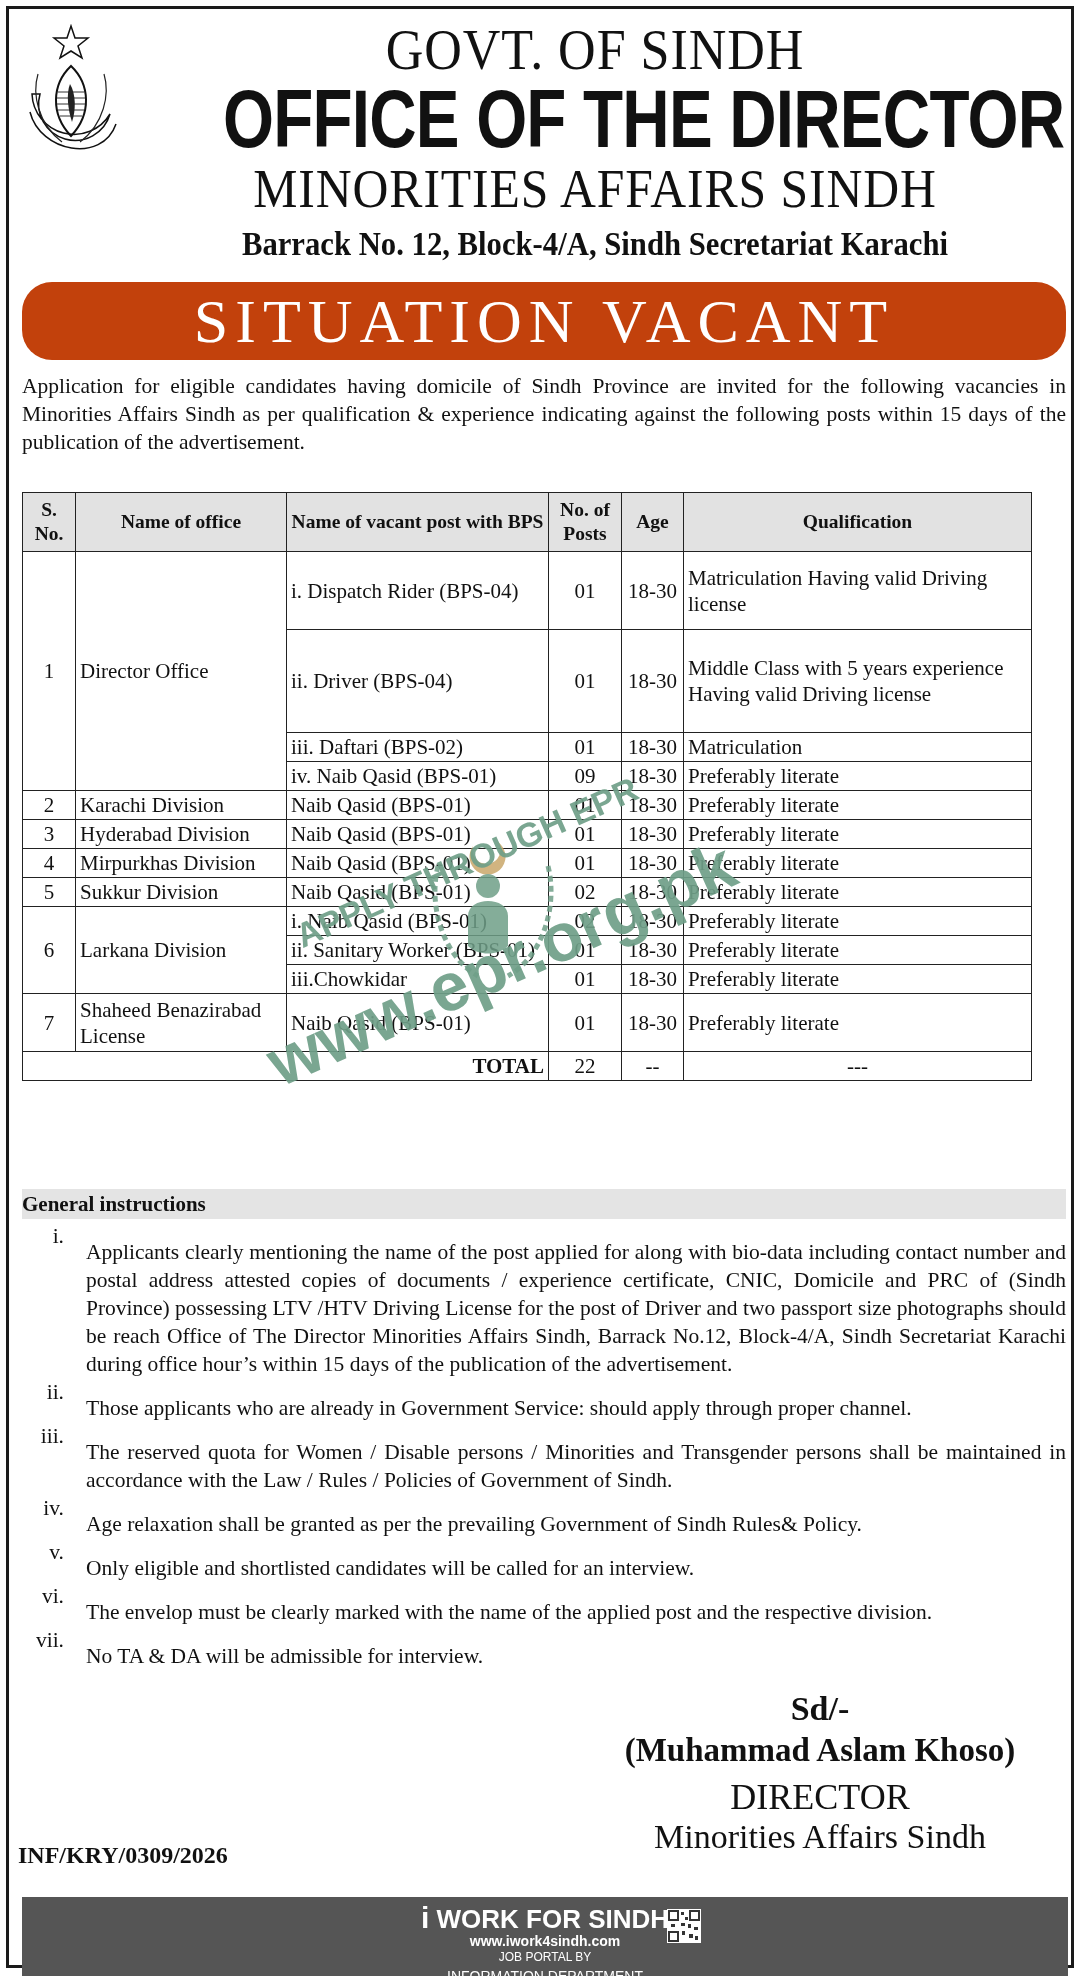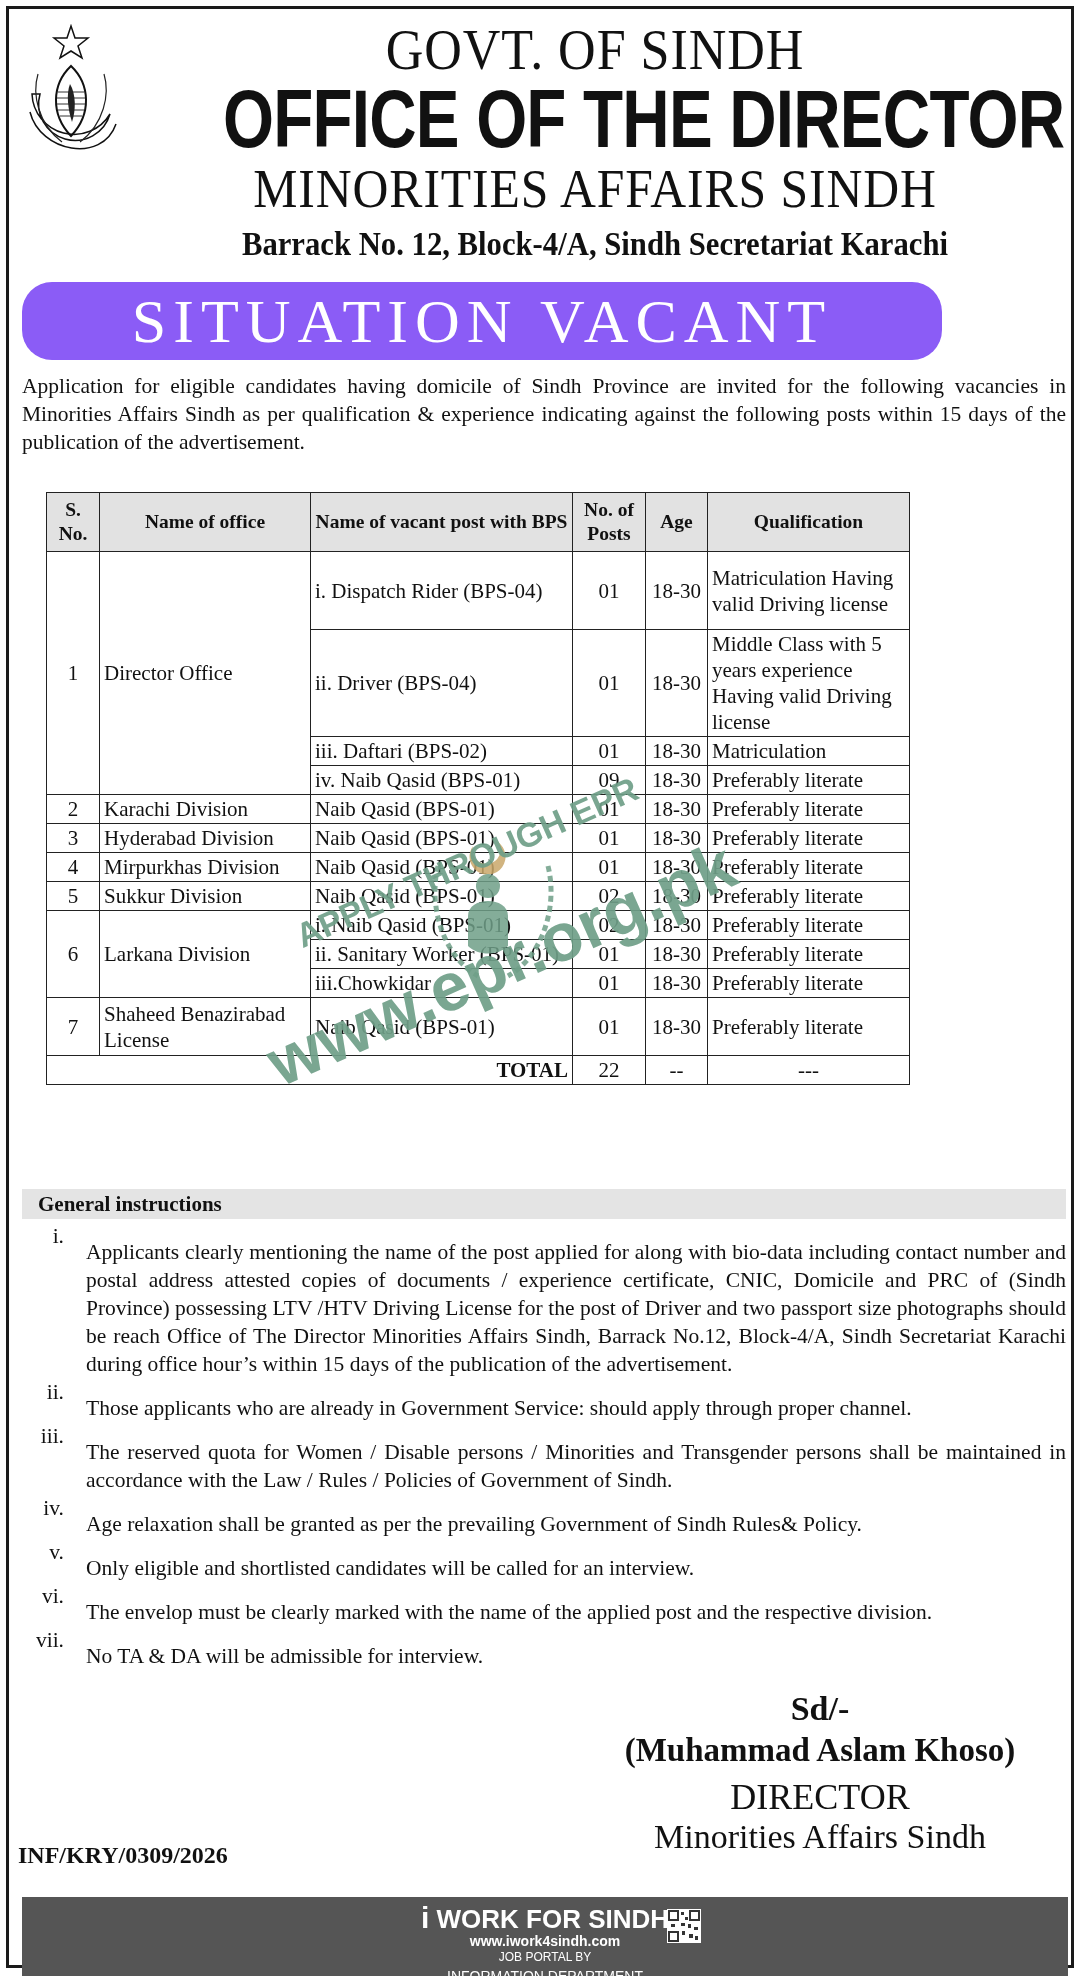--- a/index.html
+++ b/index.html
@@ -4,29 +4,29 @@
 <style>
   html, body { margin:0; padding:0; background:#ffffff; }
   body { width:1086px; height:1976px; position:relative; overflow:hidden; font-family:"Liberation Serif","DejaVu Serif",serif; color:#111; }
   .frame { position:absolute; left:6px; top:6px; width:1068px; height:1962px; border:3px solid #1a1a1a; box-sizing:border-box; }
   .logo { position:absolute; left:22px; top:24px; width:98px; height:150px; }
   .hdr { position:absolute; left:130px; width:930px; text-align:center; white-space:nowrap; }
   .h1 { top:18px; font-size:56px; font-family:"Liberation Serif",serif; letter-spacing:1px; transform:scaleX(0.93); }
   .h2 { top:74px; font-size:82px; font-weight:bold; font-family:"Liberation Sans",sans-serif; transform:scaleX(0.8); letter-spacing:-1px; line-height:90px; }
   .h3 { top:158px; font-size:54px; font-family:"Liberation Serif",serif; letter-spacing:1px; transform:scaleX(0.92); }
   .h4 { top:226px; font-size:33px; font-weight:bold; font-family:"Liberation Serif",serif; transform:scaleX(0.93); }
-  .banner { position:absolute; left:22px; top:282px; width:920px; height:78px; background:#8b5cf6; border-radius:30px; color:#fff; text-align:center; font-size:62px; letter-spacing:7px; line-height:78px; font-family:"Liberation Serif",serif; }
+  .banner { position:absolute; left:22px; top:282px; width:1044px; height:78px; background:#c2410c; border-radius:30px; color:#fff; text-align:center; font-size:62px; letter-spacing:7px; line-height:78px; font-family:"Liberation Serif",serif; }
   .intro { position:absolute; left:22px; top:372px; width:1044px; font-size:21.5px; line-height:28px; text-align:justify; }
-  table.vac { position:absolute; left:22px; top:492px; width:864px; border-collapse:collapse; font-size:21px;margin-left:24px; }
+  table.vac { position:absolute; left:22px; top:492px; width:1010px; border-collapse:collapse; font-size:21px; }
   table.vac th, table.vac td { border:1.5px solid #222; padding:1px 4px; }
   table.vac th { background:#e2e2e2; font-weight:bold; font-size:19.5px; text-align:center; line-height:24px; height:56px; }
   table.vac td { line-height:26px; }
   .c { text-align:center; }
   .r { text-align:right; }
-  .gi-head { position:absolute; left:22px; top:1189px; width:1044px; height:30px; background:#e4e4e4; font-weight:bold; font-size:21px; line-height:30px; padding-left:16px; box-sizing:border-box; }
+  .gi-head { position:absolute; left:22px; top:1189px; width:1044px; height:30px; background:#e4e4e4; font-weight:bold; font-size:21px; line-height:30px; padding-left:0; box-sizing:border-box; }
   .gi { position:absolute; left:22px; top:1222px; width:1044px; font-size:21.5px; line-height:28px; }
   .gi-item { display:flex; }
   .gi-num { width:64px; text-align:right; padding-right:22px; flex-shrink:0; box-sizing:border-box; }
   .gi-text { flex:1; text-align:justify;margin-top:16px; }
   .sign { position:absolute; left:580px; width:480px; text-align:center; }
   .sd { top:1690px; font-size:34px; font-weight:bold; }
   .sname { top:1732px; font-size:33px; font-weight:bold; }
   .sdir { top:1776px; font-size:36px; }
   .sorg { top:1818px; font-size:34px; }
   .ref { position:absolute; left:18px; top:1842px; font-size:24px; font-weight:bold; }

